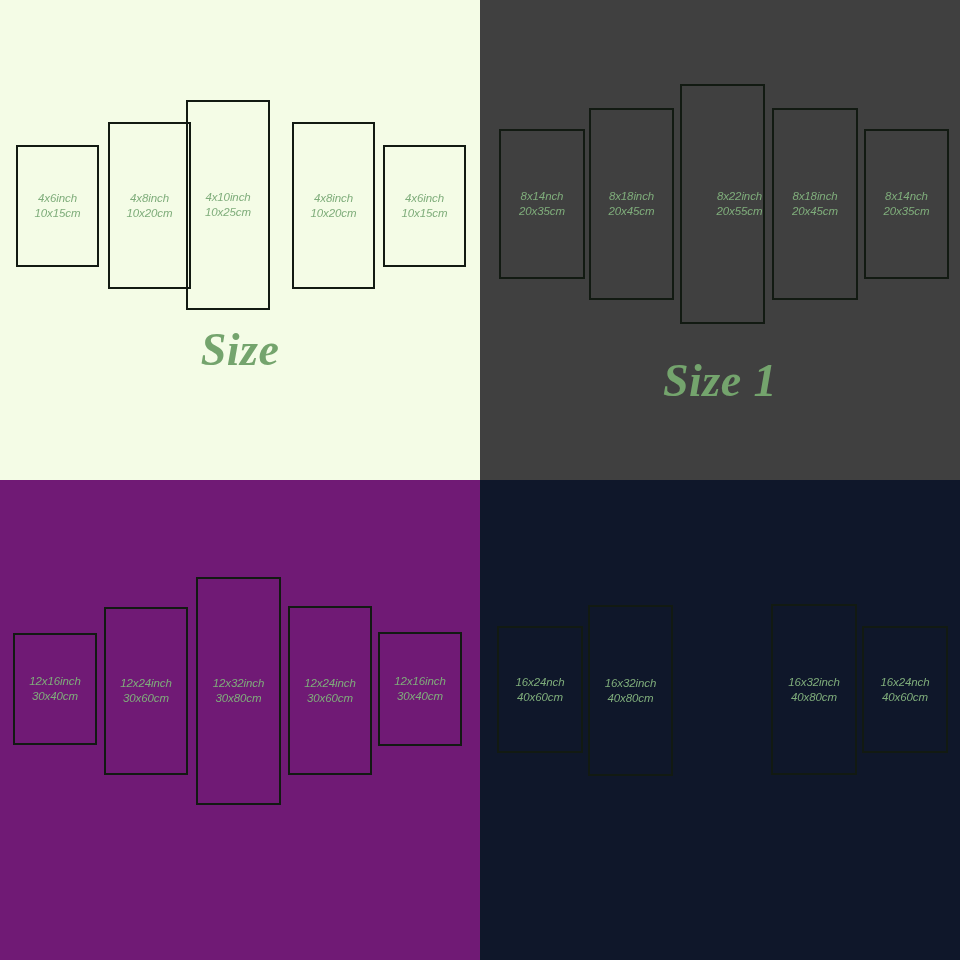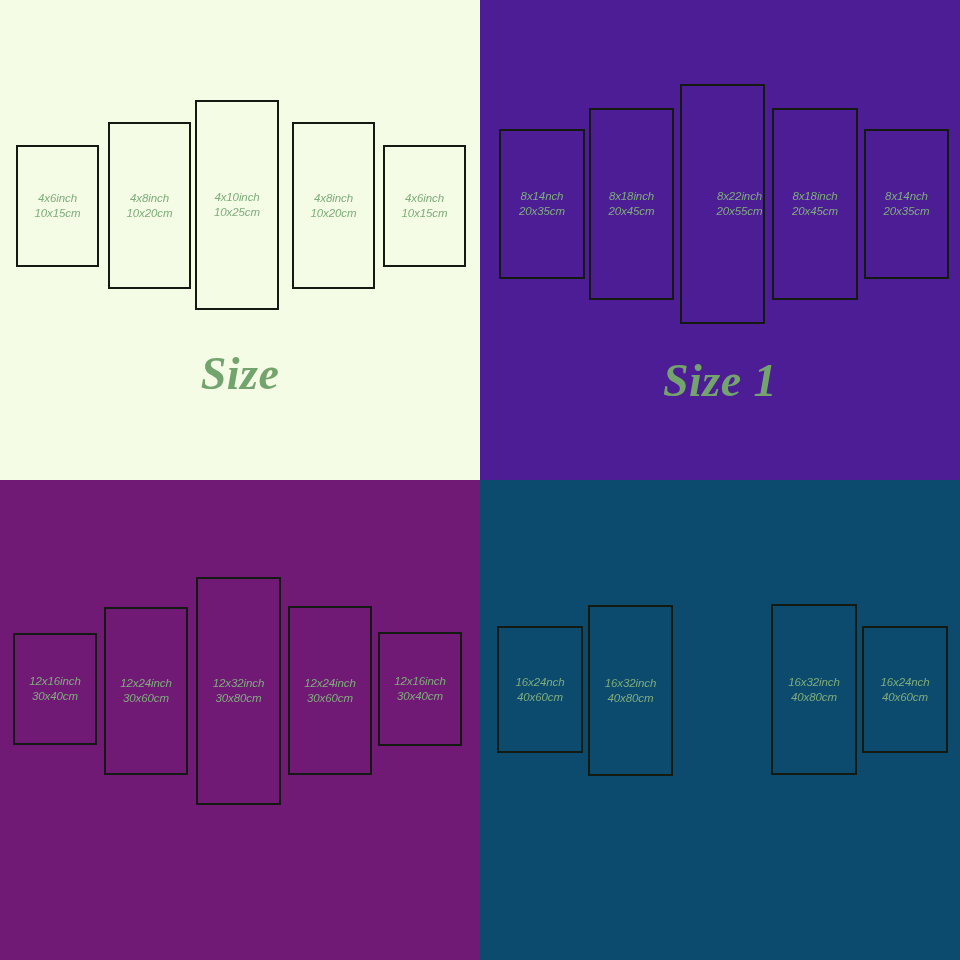--- a/index.html
+++ b/index.html
@@ -82,33 +82,33 @@
 
 <div id="board">
     <div class="quadrant q-tl" style="background: rgb(244, 252, 230);">
       <div class="panel-stage">
         <div class="panel" style="left: 16px; top: 145px; width: 83px; height: 122px; border-color: rgb(18, 26, 18);">
           <div class="panel-label" style="color: rgb(127, 173, 123);"><span>4x6inch</span><span class="ln2">10x15cm</span></div>
         </div>
         <div class="panel" style="left: 108px; top: 122px; width: 83px; height: 167px; border-color: rgb(18, 26, 18);">
           <div class="panel-label" style="color: rgb(127, 173, 123);"><span>4x8inch</span><span class="ln2">10x20cm</span></div>
         </div>
-        <div class="panel" style="left: 195px; top: 100px; width: 84px; height: 210px; border-color: rgb(18, 26, 18);">
+        <div class="panel" style="left: 186px; top: 100px; width: 84px; height: 210px; border-color: rgb(18, 26, 18);">
           <div class="panel-label" style="color: rgb(127, 173, 123);"><span>4x10inch</span><span class="ln2">10x25cm</span></div>
         </div>
         <div class="panel" style="left: 292px; top: 122px; width: 83px; height: 167px; border-color: rgb(18, 26, 18);">
           <div class="panel-label" style="color: rgb(127, 173, 123);"><span>4x8inch</span><span class="ln2">10x20cm</span></div>
         </div>
         <div class="panel" style="left: 383px; top: 145px; width: 83px; height: 122px; border-color: rgb(18, 26, 18);">
           <div class="panel-label" style="color: rgb(127, 173, 123);"><span>4x6inch</span><span class="ln2">10x15cm</span></div>
         </div>
       </div>
-      <div class="quad-title" style="top: 348px; color: rgb(116, 164, 109);">Size</div>
+      <div class="quad-title" style="top: 324px; color: rgb(116, 164, 109);">Size</div>
     </div>
-    <div class="quadrant q-tr" style="background: #4c1d95;">
+    <div class="quadrant q-tr" style="background: #404040;">
       <div class="panel-stage">
         <div class="panel" style="left: 19px; top: 129px; width: 86px; height: 150px; border-color: rgb(18, 26, 18);">
           <div class="panel-label" style="color: rgb(127, 173, 123);"><span>8x14nch</span><span class="ln2">20x35cm</span></div>
         </div>
         <div class="panel" style="left: 109px; top: 108px; width: 85px; height: 192px; border-color: rgb(18, 26, 18);">
           <div class="panel-label" style="color: rgb(127, 173, 123);"><span>8x18inch</span><span class="ln2">20x45cm</span></div>
         </div>
         <div class="panel" style="left: 200px; top: 84px; width: 85px; height: 240px; border-color: rgb(18, 26, 18);">
           <div class="panel-label" style="color: rgb(127, 173, 123); margin-left: 34px;"><span>8x22inch</span><span class="ln2">20x55cm</span></div>
         </div>
@@ -133,21 +133,21 @@
           <div class="panel-label" style="color: rgb(127, 173, 123); font-style: italic;"><span>12x32inch</span><span class="ln2">30x80cm</span></div>
         </div>
         <div class="panel" style="left: 288px; top: 126px; width: 84px; height: 169px; border-color: rgb(18, 26, 18);">
           <div class="panel-label" style="color: rgb(127, 173, 123);"><span>12x24inch</span><span class="ln2">30x60cm</span></div>
         </div>
         <div class="panel" style="left: 378px; top: 152px; width: 84px; height: 114px; border-color: rgb(18, 26, 18);">
           <div class="panel-label" style="color: rgb(127, 173, 123);"><span>12x16inch</span><span class="ln2">30x40cm</span></div>
         </div>
       </div>
     </div>
-    <div class="quadrant q-br" style="background: #0c4a6e;">
+    <div class="quadrant q-br" style="background: #0f172a;">
       <div class="panel-stage">
         <div class="panel" style="left: 17px; top: 146px; width: 86px; height: 127px; border-color: rgb(18, 26, 18);">
           <div class="panel-label" style="color: rgb(127, 173, 123);"><span>16x24nch</span><span class="ln2">40x60cm</span></div>
         </div>
         <div class="panel" style="left: 108px; top: 125px; width: 85px; height: 171px; border-color: rgb(18, 26, 18);">
           <div class="panel-label" style="color: rgb(127, 173, 123);"><span>16x32inch</span><span class="ln2">40x80cm</span></div>
         </div>
         <div class="panel" style="left: 291px; top: 124px; width: 86px; height: 171px; border-color: rgb(18, 26, 18);">
           <div class="panel-label" style="color: rgb(127, 173, 123);"><span>16x32inch</span><span class="ln2">40x80cm</span></div>
         </div>

